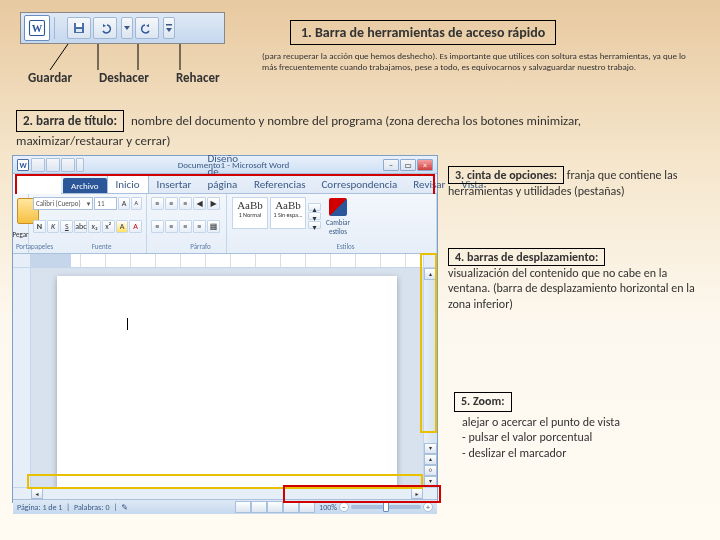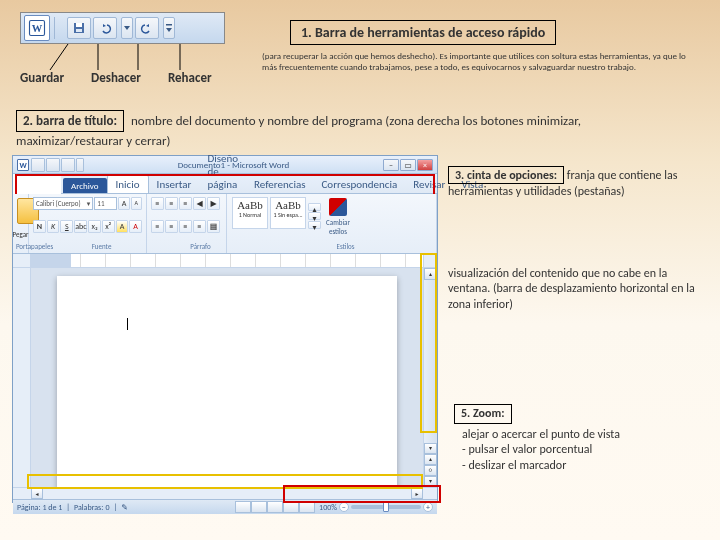--- a/index.html
+++ b/index.html
@@ -40,21 +40,21 @@
     width: 12px; height: 22px;
     background: linear-gradient(#f5f7fa,#dbe5f1);
     border: 1px solid #a0b8d6; border-radius: 2px;
     display: flex; align-items: center; justify-content: center;
     margin-left: 2px;
   }
 
   .pointer-lines { position: absolute; left: 20px; top: 44px; width: 205px; height: 28px; }
   .pointer-lines line { stroke: #000; stroke-width: 1; }
 
-  .qat-labels { position: absolute; left: 20px; top: 70px; width: 210px; font-weight: 700; font-size: 13px; }
+  .qat-labels { position: absolute; left: 28px; top: 70px; width: 210px; font-weight: 700; font-size: 13px; }
   .qat-labels span { display: inline-block; }
 
   .section1-title {
     position: absolute; left: 290px; top: 20px;
     border: 1px solid #000; padding: 3px 10px;
     font-weight: 700; font-size: 14px;
   }
   .section1-desc {
     position: absolute; left: 262px; top: 50px; width: 440px;
     font-size: 9px; line-height: 1.25;
@@ -171,21 +171,21 @@
     position:absolute; left:270px; bottom:-1px; width:158px; height:18px;
     border:2px solid #d00000; pointer-events:none;
   }
 
   
   .callout { position:absolute; font-size:12px; line-height:1.3; }
   .callout .box { border:1px solid #000; padding:1px 6px; font-weight:700; display:inline; }
   .c3 { left:448px; top:168px; width:258px; }
   .c4 { left:448px; top:250px; width:262px; }
   .c5 { left:454px; top:392px; width:252px; }
-  .c5 .box { display:inline-block; margin-bottom:3px;margin-top:12px;}
+  .c5 .box { display:inline-block; margin-bottom:3px;}
   .c5 .body { padding-left:8px; }
 </style>
 </head>
 <body>
 
 <div class="qat-image">
   <div class="word-icon-box">
     <svg viewBox="0 0 24 24">
         <rect x="2" y="2" width="20" height="20" rx="2" fill="#fff" stroke="#2b579a" stroke-width="1.5"></rect>
         <text x="12" y="17" text-anchor="middle" font-size="14" font-weight="700" fill="#2b579a" font-family="Georgia">W</text>
@@ -409,21 +409,21 @@
   <div class="yellow-box-h"></div>
   <div class="red-box-status"></div>
 
 </div>
 
 <div class="callout c3">
   <span class="box">3. cinta de opciones:</span>
   <span>franja que contiene las herramientas y utilidades (pestañas)</span>
 </div>
 <div class="callout c4">
-  <br>
+  <span class="box">4. barras de desplazamiento:</span><br>
   <span>visualización del contenido que no cabe en la ventana. (barra de desplazamiento horizontal en la zona inferior)</span>
 </div>
 <div class="callout c5">
   <span class="box">5. Zoom:</span>
   <div class="body">
     <div>alejar o acercar el punto de vista</div>
     <div>- pulsar el valor porcentual</div>
     <div>- deslizar el marcador</div>
   </div>
 </div>

